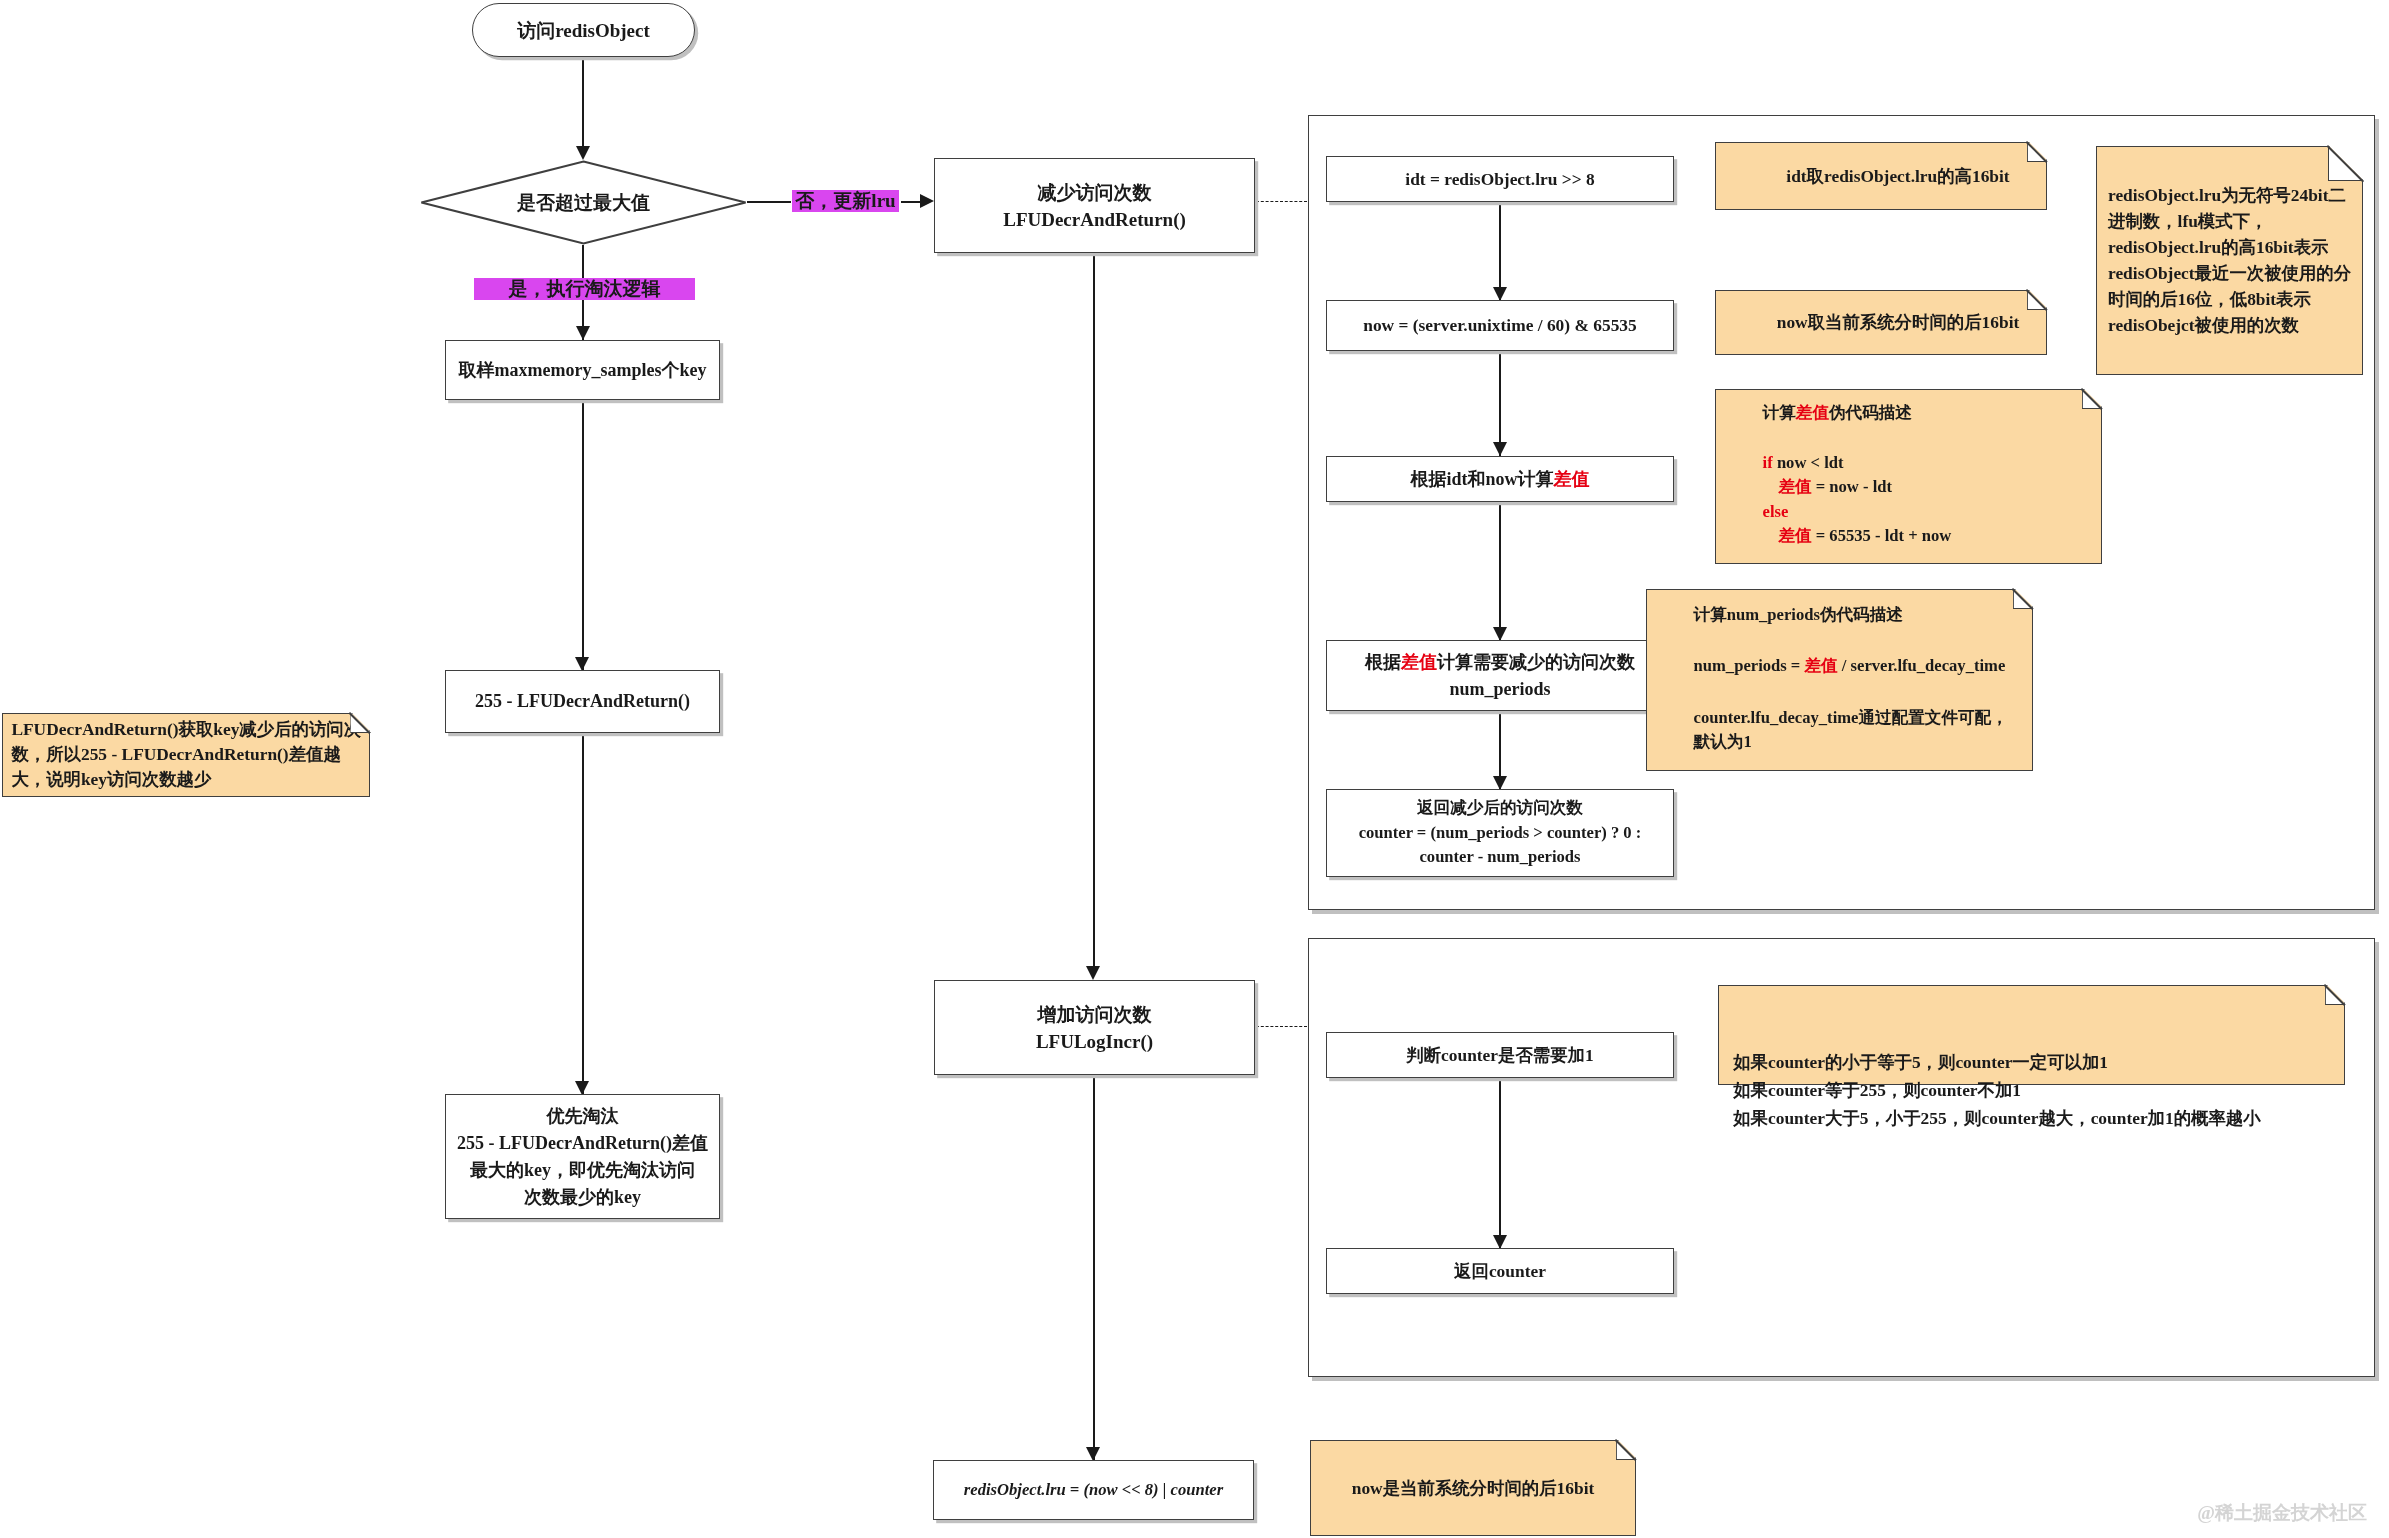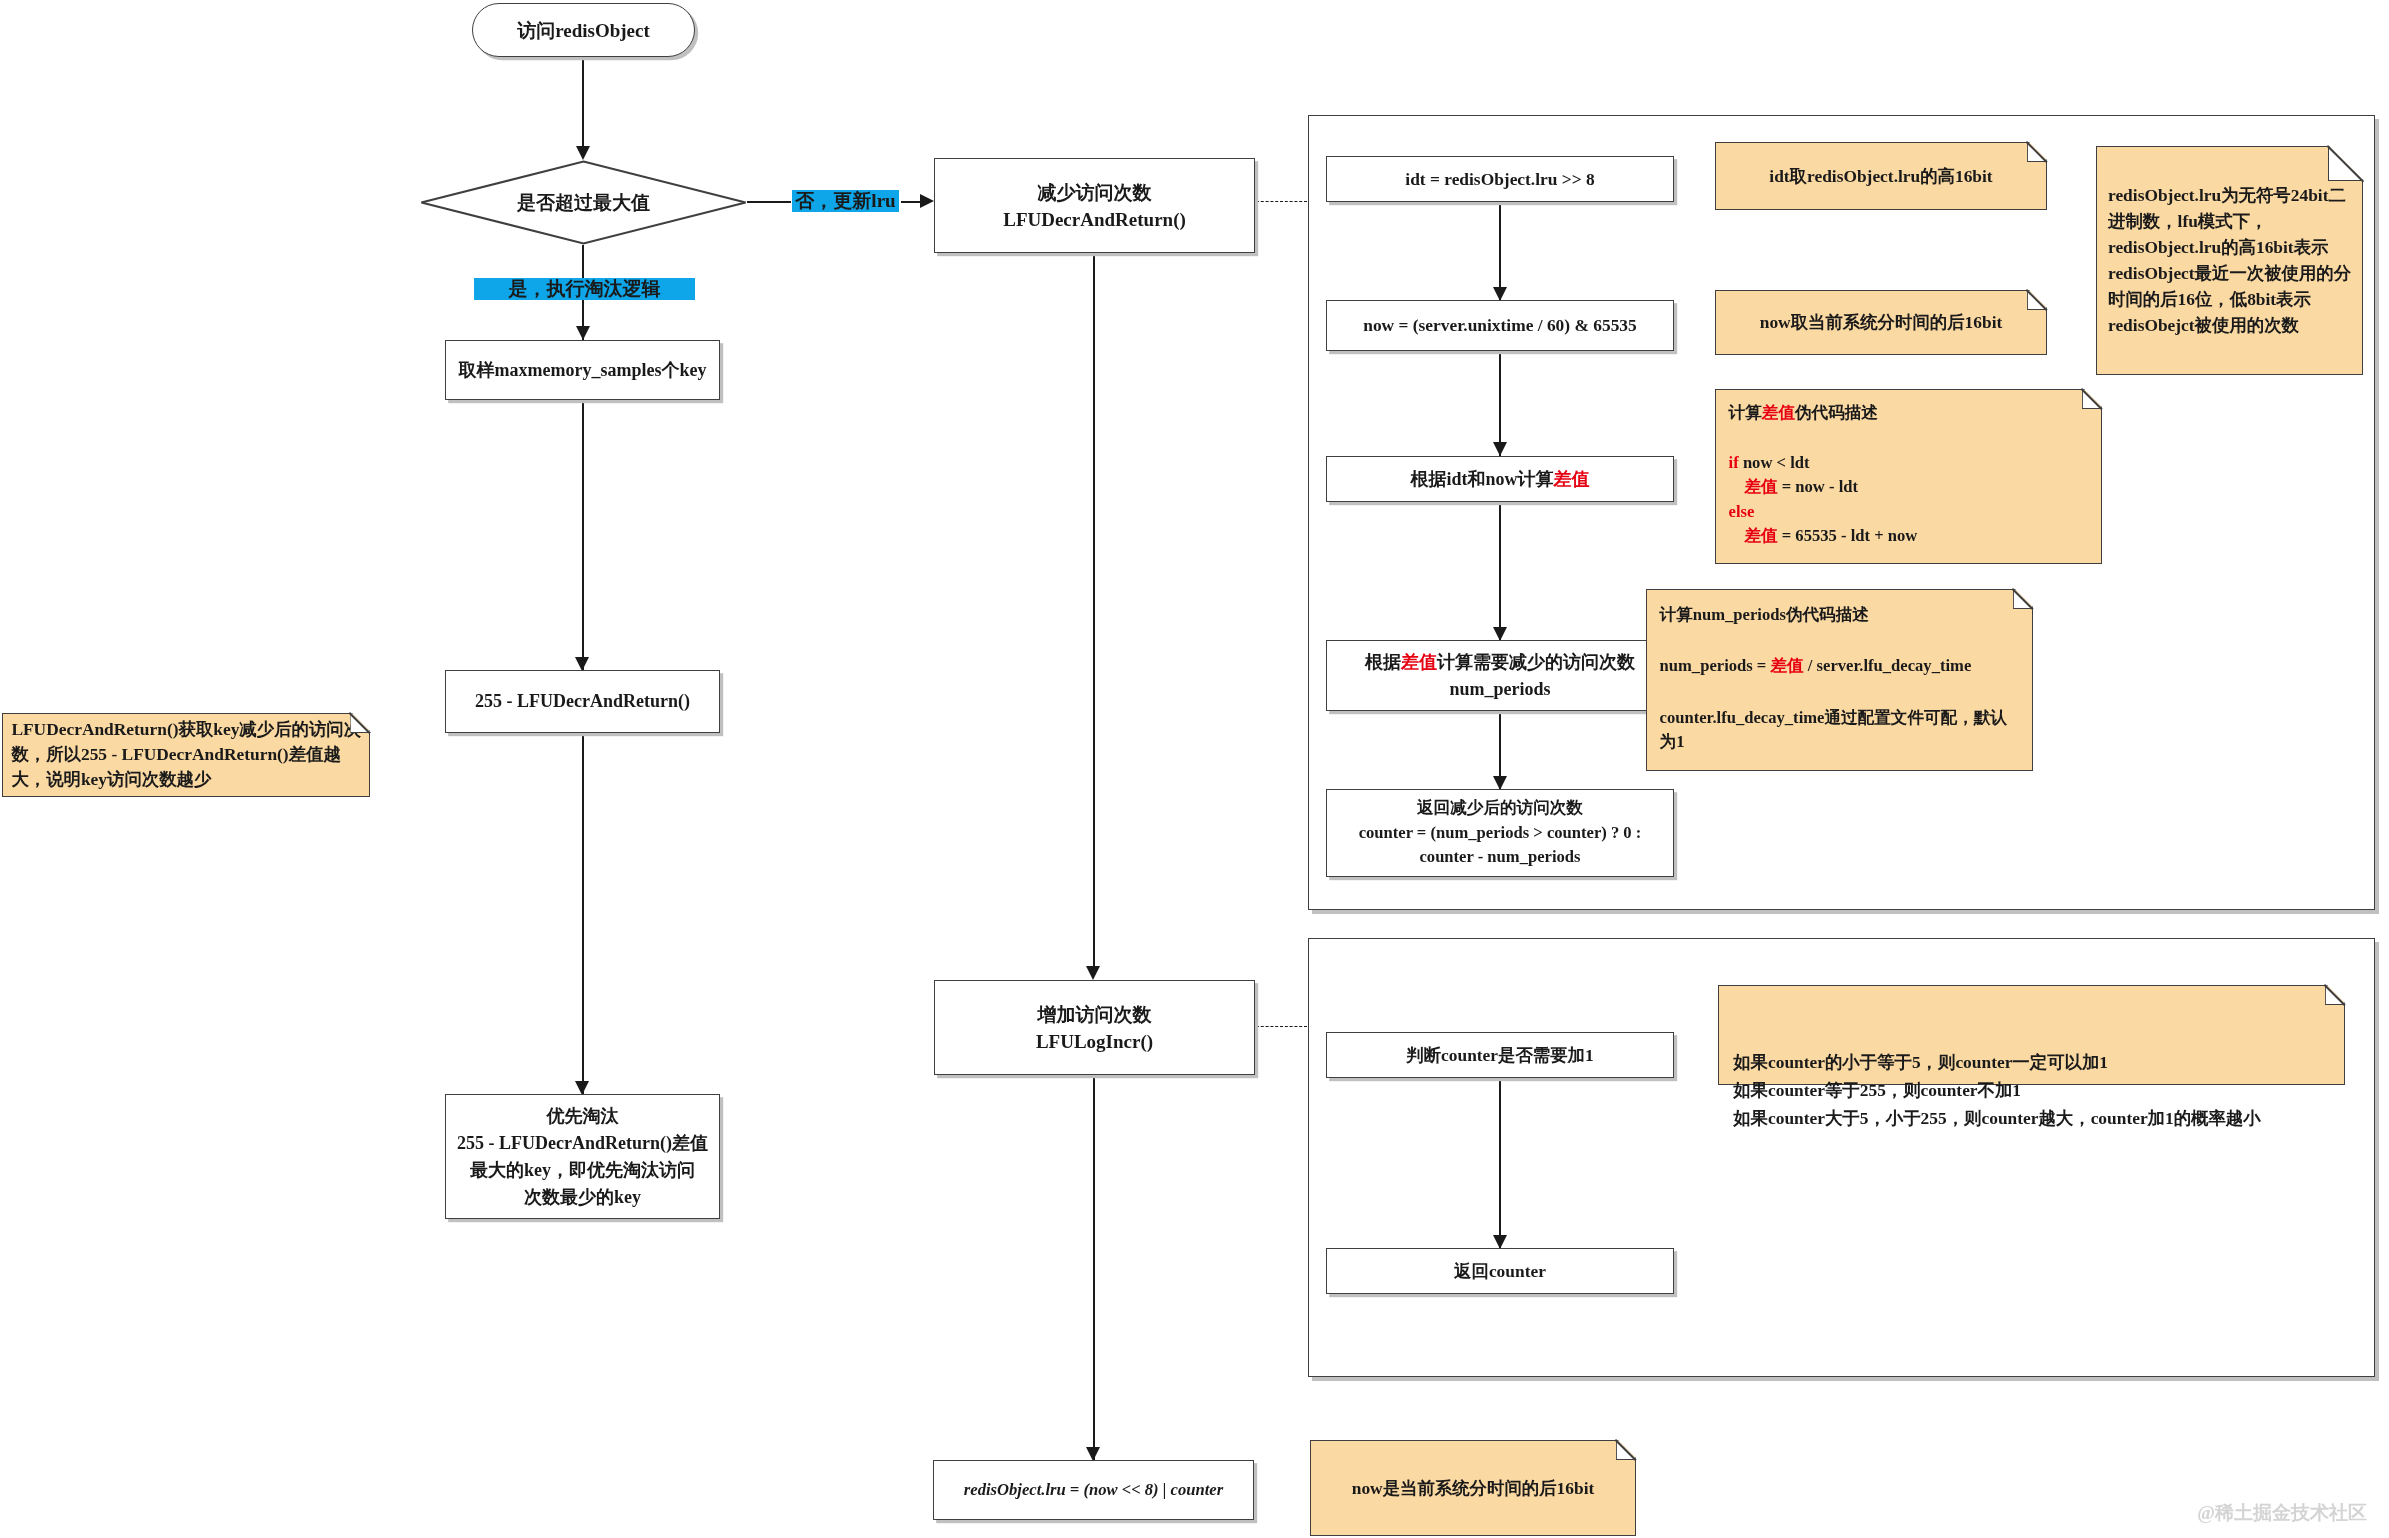--- a/index.html
+++ b/index.html
@@ -5,38 +5,38 @@
   html,body{margin:0;padding:0;background:#ffffff;}
   #canvas{position:relative;width:2389px;height:1538px;background:#fff;
     font-family:"Liberation Serif","DejaVu Serif",serif;font-weight:bold;color:#1a1a1a;}
   .box{position:absolute;box-sizing:border-box;border:1.6px solid #3f3f3f;background:#fff;
     display:flex;flex-direction:column;align-items:center;justify-content:center;text-align:center;
     white-space:pre-line;box-shadow:3.2px 3.2px 0 #c0c0c0;z-index:3;font-size:18px;line-height:27px;padding:3.2px 6.3px;}
   .terminator{border-radius:30px;text-align:center;}
   .group{position:absolute;box-sizing:border-box;border:1.6px solid #3f3f3f;background:#fff;
     box-shadow:4px 4px 0 #c0c0c0;z-index:1;}
   .note{position:absolute;box-sizing:border-box;border:1.6px solid #3f3f3f;background:#fbd9a3;
-    z-index:3;--fold:20.5px;font-size:17.4px;line-height:25px;}
+    z-index:3;--fold:20.5px;font-size:17.4px;line-height:25px;padding-left:34px;}
   .note::before{content:"";position:absolute;top:-1.6px;right:-1.6px;width:0;height:0;
     border-top:var(--fold) solid #fff;border-left:var(--fold) solid transparent;z-index:2;}
   .note::after{content:"";position:absolute;top:-1.6px;right:-1.6px;width:var(--fold);height:var(--fold);
     background:#fff;border-left:1.6px solid #3f3f3f;border-bottom:1.6px solid #3f3f3f;box-sizing:border-box;
     clip-path:polygon(0 0,100% 100%,0 100%);z-index:3;}
   .diag{position:absolute;top:-1.6px;left:calc(100% + 1.6px - var(--fold));width:calc(var(--fold)*1.4142);
     height:1.6px;background:#3f3f3f;transform-origin:0 0;transform:rotate(45deg);z-index:4;}
   .note .ntext{position:relative;z-index:1;}
   .ncenter{display:flex;align-items:center;justify-content:center;text-align:center;}
   .vline{position:absolute;width:1.6px;background:#1a1a1a;z-index:2;}
   .hline{position:absolute;height:1.6px;background:#1a1a1a;z-index:2;}
   .dash{position:absolute;height:0;border-top:1.6px dashed #1a1a1a;z-index:2;}
   .arr-d{position:absolute;width:0;height:0;border-left:7.1px solid transparent;border-right:7.1px solid transparent;
     border-top:14.2px solid #1a1a1a;z-index:2;}
   .arr-r{position:absolute;width:0;height:0;border-top:7.1px solid transparent;border-bottom:7.1px solid transparent;
     border-left:14.2px solid #1a1a1a;z-index:2;}
-  .lbl{position:absolute;z-index:4;background:#0ea5e9;text-align:center;font-size:19px;line-height:22px;}
+  .lbl{position:absolute;z-index:4;background:#d946ef;text-align:center;font-size:19px;line-height:22px;}
   .dtext{position:absolute;display:flex;align-items:center;justify-content:center;z-index:4;font-size:19px;}
   .diamond{position:absolute;z-index:2;}
   .red{color:#e60012;}
   .nline{padding:0 12.6px;position:relative;z-index:1;}
   .ind{padding-left:28.4px;}
   .watermark{position:absolute;z-index:5;color:#d4d4d4;font-size:19px;font-weight:bold;}
   .f21{font-size:16.6px;line-height:24.5px;}
   .f22{font-size:17.4px;}
 </style>
 </head>

